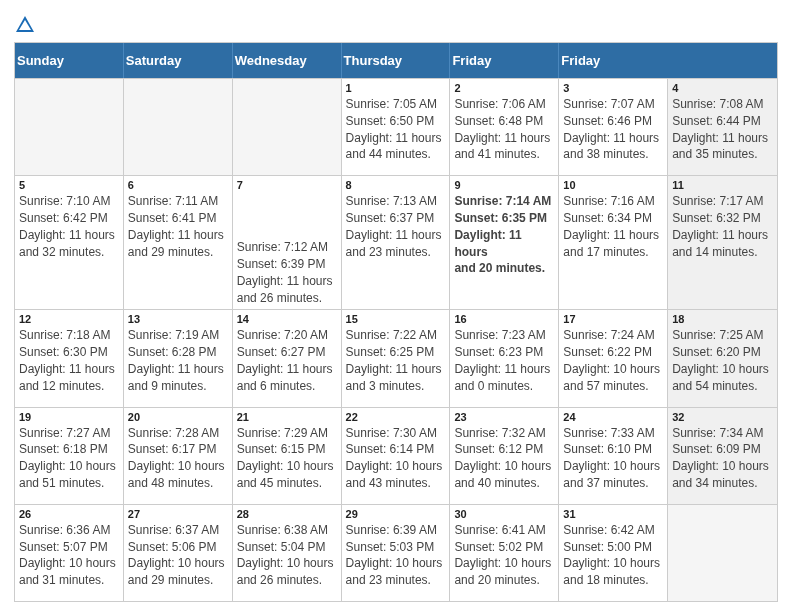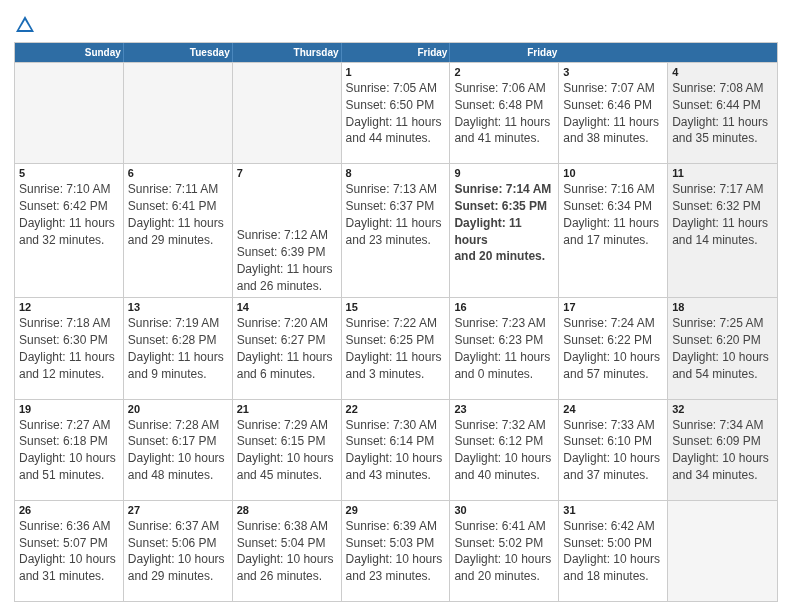--- a/index.html
+++ b/index.html
@@ -66,24 +66,24 @@
       flex-direction: column;
       border: 1px solid #ccc;
     }
     .cal-header {
       display: grid;
       grid-template-columns: repeat(7, 1fr);
       background: #2e6da4;
     }
     .cal-header-cell {
       color: #fff;
-      font-size: 10px;
+      font-size: 13px;
       font-weight: bold;
-      text-align: right;
-      padding: 4px 2px;
+      text-align: left;
+      padding: 10px 2px;
       border-right: 1px solid #4a87bd;
     }
     .cal-header-cell:last-child { border-right: none; }
     .cal-body {
       display: flex;
       flex-direction: column;
       flex: 1;
     }
     .cal-row {
       display: grid;
@@ -132,21 +132,22 @@
     </div>
     <div class="title-block">
       <div class="month-title"></div>
       <div class="location"></div>
     </div>
   </div>
 
   <div class="calendar">
     <div class="cal-header" id="cal-header">
         <div class="cal-header-cell">Sunday</div>
-        <div class="cal-header-cell">Tuesday</div>
+        <div class="cal-header-cell">Saturday</div>
+        <div class="cal-header-cell">Wednesday</div>
         <div class="cal-header-cell">Thursday</div>
         <div class="cal-header-cell">Friday</div>
         <div class="cal-header-cell">Friday</div>
       </div>
     <div class="cal-body" id="cal-body">
         <div class="cal-row">
           <div class="cal-cell empty"></div>
           <div class="cal-cell empty"></div>
           <div class="cal-cell empty"></div>
           <div class="cal-cell">

